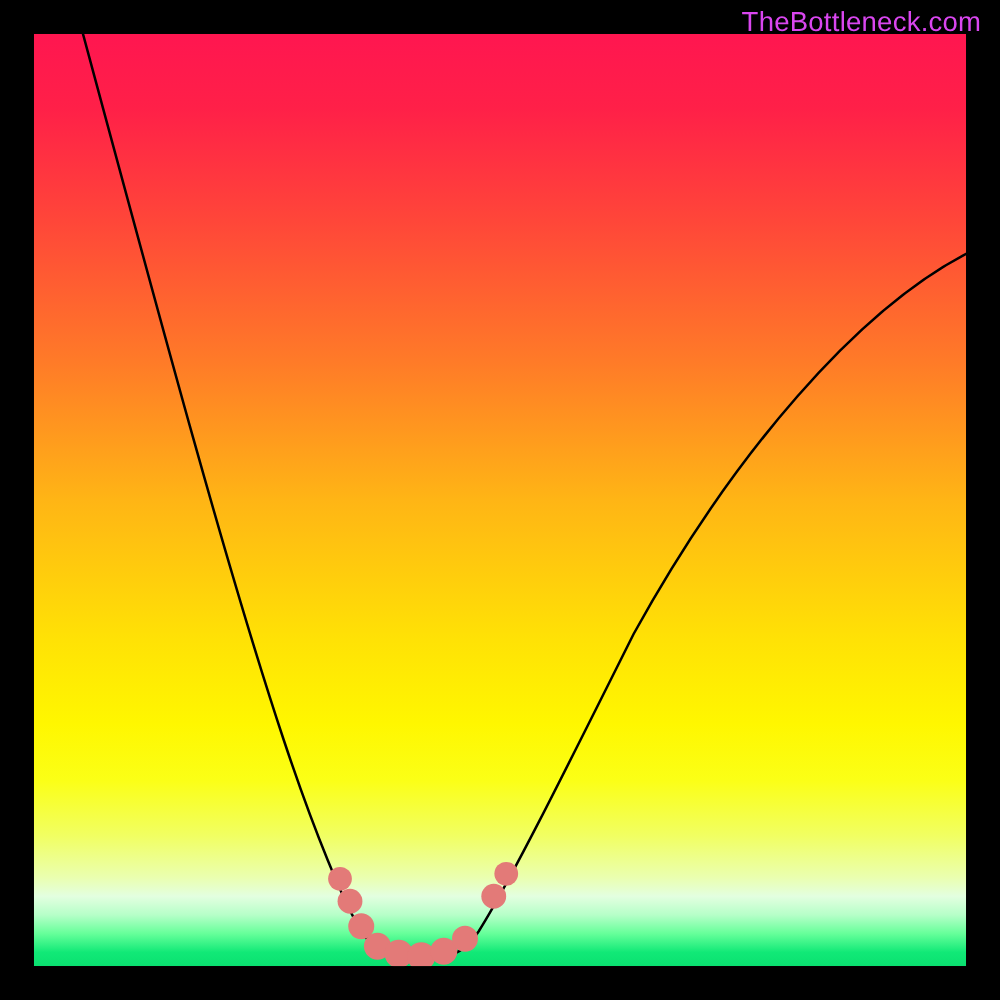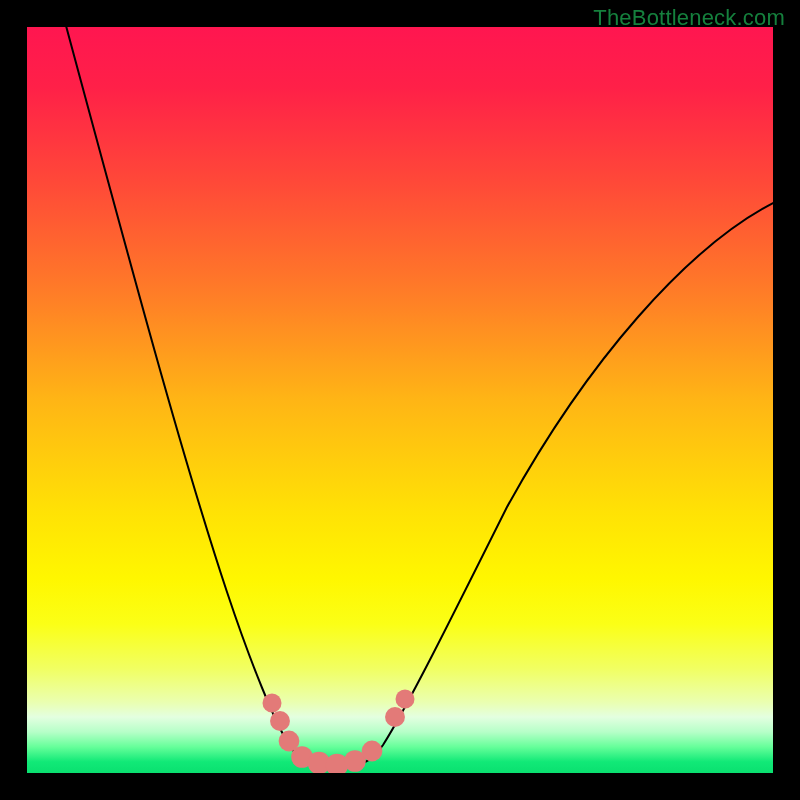--- a/index.html
+++ b/index.html
@@ -21,21 +21,21 @@
   }
   .gradient {
     position: absolute;
     left: 0; top: 0;
     width: 100%; height: 100%;
   }
   .watermark {
     position: absolute;
     top: 5px;
     right: 15px;
-    color: #15803d;
+    color: #d946ef;
     font-size: 22px;
     font-weight: 500;
     letter-spacing: 0.2px;
     font-family: Arial, Helvetica, sans-serif;
   }
   svg.curve {
     position: absolute;
     left: 0; top: 0;
     width: 100%;
     height: 100%;

